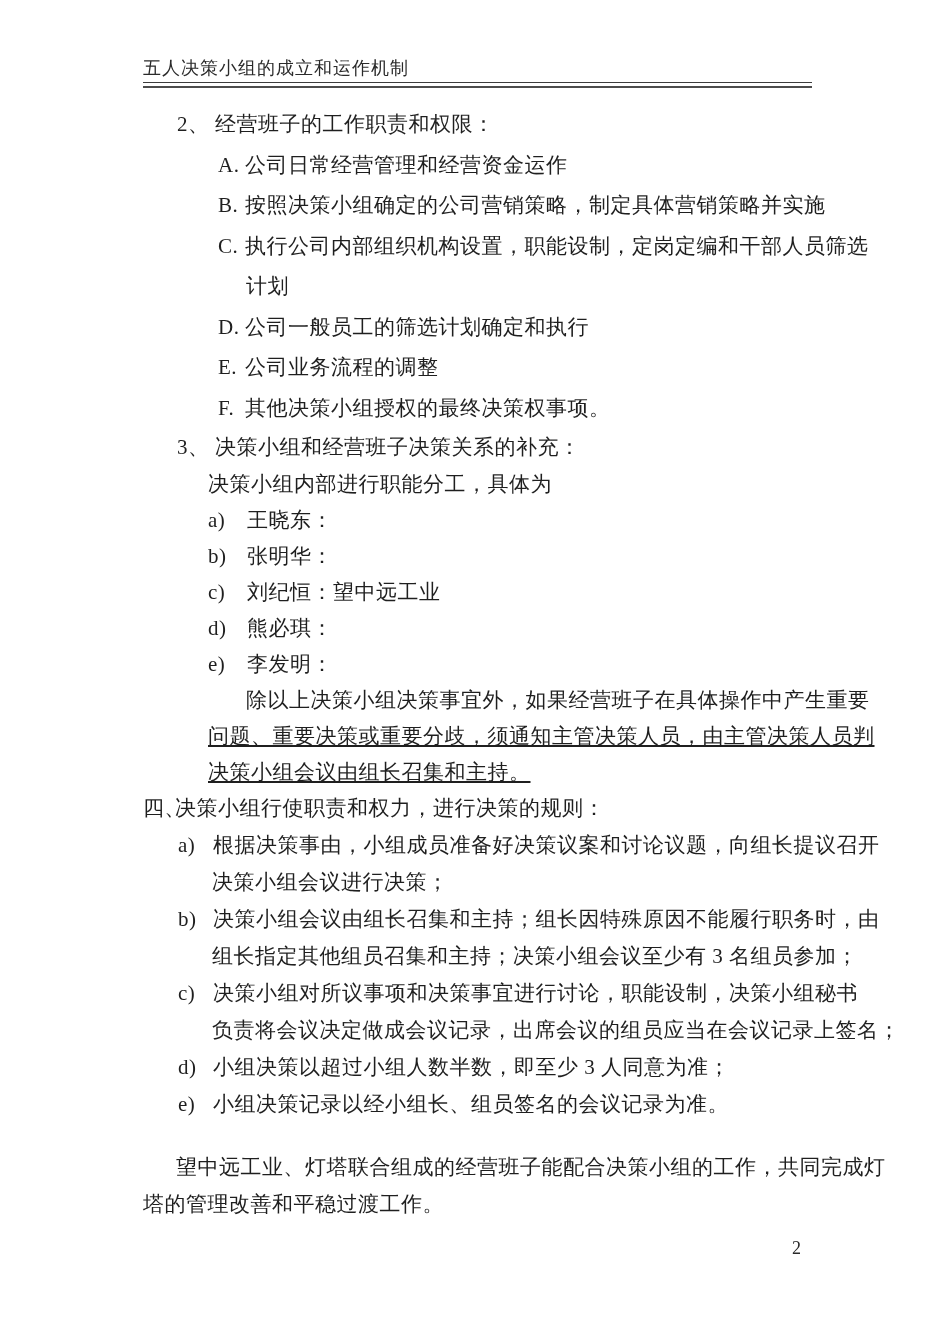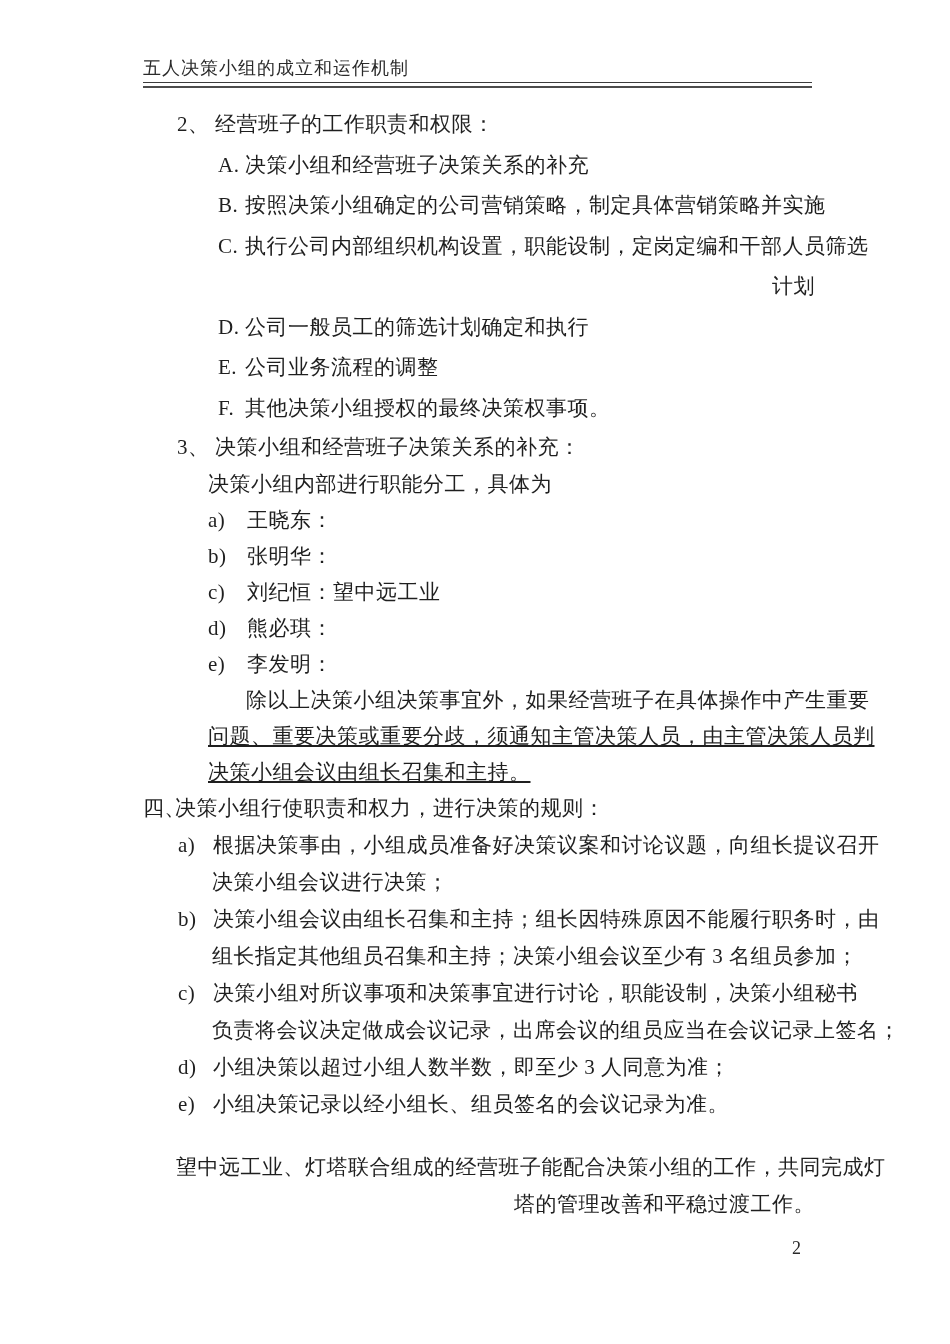--- a/index.html
+++ b/index.html
@@ -48,30 +48,30 @@
   }
   .ln { position: relative; white-space: nowrap; }
   .lh-a { height: 40.5px; line-height: 40.5px; }
   .lh-b { height: 38px;   line-height: 38px; }
   .lh-c { height: 36px;   line-height: 36px; }
   .lh-d { height: 37px;   line-height: 37px; }
   .mk { position: absolute; top: 0; }
 
   .num        { padding-left: 72px; }   .num .mk   { left: 34px; }
   .alpha      { padding-left: 102px; }  .alpha .mk { left: 75px; }
-  .cont-alpha { padding-left: 103px; text-align: right; }
+  .cont-alpha { padding-left: 103px; }
   .sub        { padding-left: 65px; font-family: Liberation Serif, serif; }
   .name       { padding-left: 104px; }  .name .mk  { left: 65px; }
   .para-first { padding-left: 103px; text-align: center; }
   .para       { padding-left: 65px; text-decoration: underline; }
   .sec        { padding-left: 32px; }   .sec .mk   { left: 0; }
   .r4         { padding-left: 70px; }   .r4 .mk    { left: 35px; }
   .r4cont     { padding-left: 69px; }
   .close-first{ padding-left: 33px; }
-  .close      { padding-left: 0; text-align: right; }
+  .close      { padding-left: 0; }
   .spacer     { height: 26px; }
 
   
   .ft {
     position: absolute;
     left: 792px;
     top: 1238px;
     font-size: 18px;
     color: #2a2a2a;
   }
@@ -87,21 +87,21 @@
   </div>
 
   <div class="content">
 
     <div class="ln num lh-a">
       <span class="mk">2、</span>
       <span class="tx">经营班子的工作职责和权限：</span>
     </div>
     <div class="ln alpha lh-a">
       <span class="mk">A.</span>
-      <span class="tx">决策小组和经营班子决策关系的补充</span>
+      <span class="tx">公司日常经营管理和经营资金运作</span>
     </div>
     <div class="ln alpha lh-a">
       <span class="mk">B.</span>
       <span class="tx">按照决策小组确定的公司营销策略，制定具体营销策略并实施</span>
     </div>
     <div class="ln alpha lh-a">
       <span class="mk">C.</span>
       <span class="tx">执行公司内部组织机构设置，职能设制，定岗定编和干部人员筛选</span>
     </div>
     <div class="ln cont-alpha lh-a">

